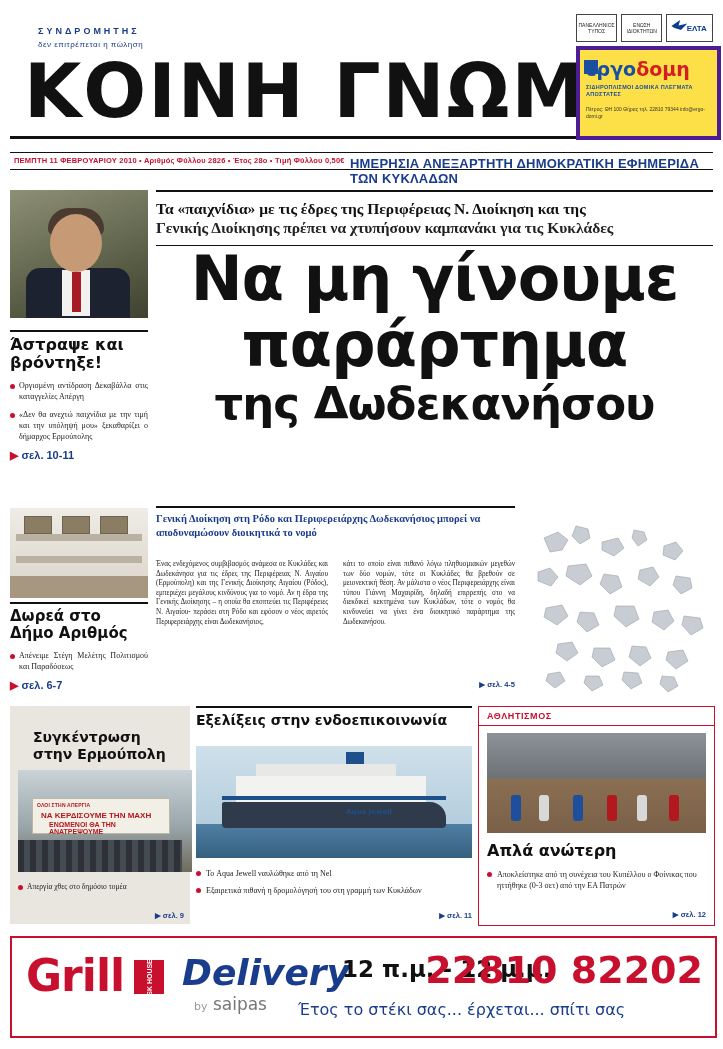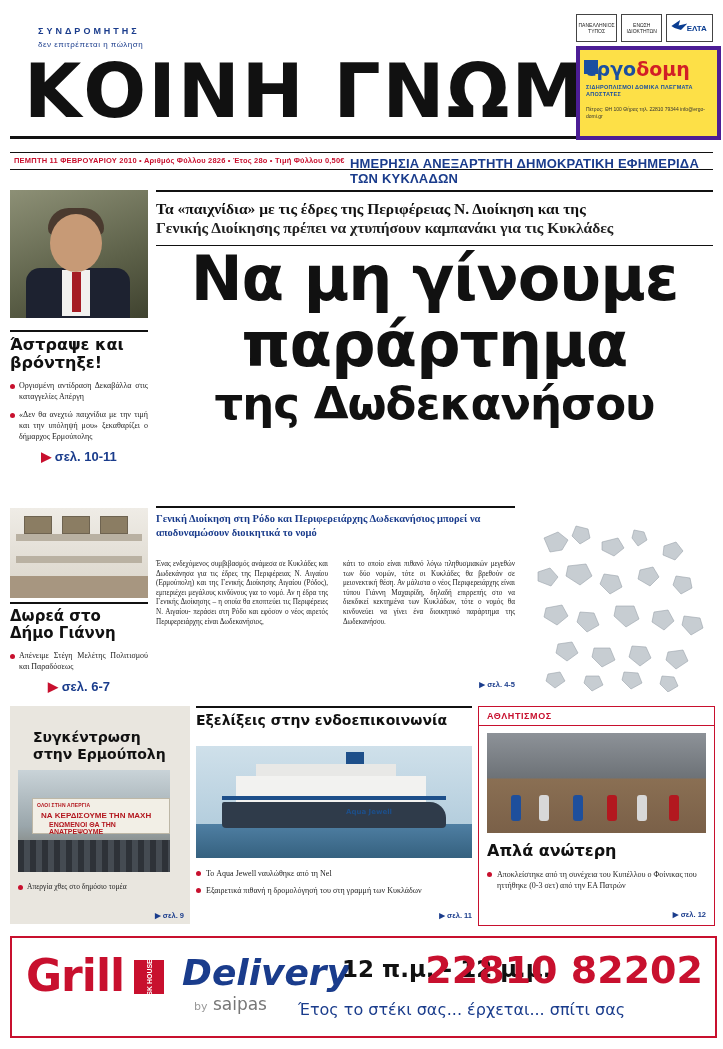--- a/index.html
+++ b/index.html
@@ -50,21 +50,21 @@
   .headline .l2{font-size:62px;line-height:66px;letter-spacing:-1px;}
   .headline .l3{font-size:45px;line-height:52px;letter-spacing:-1px;}
 
   
   .lcol{position:absolute;left:10px;top:330px;width:138px;}
   .lcol .rule{height:2px;background:#111;margin-bottom:4px;}
   .lcol h3{margin:0;font-size:16px;line-height:18px;font-family:"DejaVu Sans",sans-serif;font-weight:bold;color:#111;}
   .bullets{margin:8px 0 0 0;padding:0;list-style:none;}
   .bullets li{position:relative;font-size:8px;line-height:11px;color:#222;padding-left:9px;margin-bottom:7px;font-family:"Liberation Serif",serif;text-align:justify;}
   .bullets li:before{content:"";position:absolute;left:0;top:4px;width:5px;height:5px;border-radius:50%;background:#c8102e;}
-  .pagref{font-size:13px;font-weight:bold;color:#1a3c8c;text-align:center;font-family:"Liberation Sans",sans-serif;}
+  .pagref{font-size:11px;font-weight:bold;color:#1a3c8c;text-align:left;font-family:"Liberation Sans",sans-serif;}
   .pagref .arr{color:#c8102e;font-weight:bold;}
 
   
   .photo2{position:absolute;left:10px;top:508px;width:138px;height:90px;overflow:hidden;background:#d8d4cc;}
   .photo2 .wall{position:absolute;inset:0;background:linear-gradient(180deg,#efece6 0%,#d9d4c9 100%);}
   .photo2 .shelf{position:absolute;left:6px;width:126px;height:7px;background:#b9b1a2;}
   .photo2 .frame{position:absolute;background:#8b7d63;border:1px solid #6e6350;}
   .photo2 .floor{position:absolute;left:0;bottom:0;width:138px;height:22px;background:#a79680;}
 
   .lcol2{position:absolute;left:10px;top:602px;width:138px;}
@@ -80,21 +80,21 @@
   .bodycols .c2{left:187px;}
   .midref{position:absolute;left:440px;top:680px;width:75px;text-align:right;font-size:7.5px;font-weight:bold;color:#1a3c8c;}
 
   
   .map{position:absolute;left:524px;top:516px;width:189px;height:176px;}
   .map svg{display:block;}
 
   
   .b1{position:absolute;left:10px;top:706px;width:180px;height:218px;background:#e9e6df;}
   .b1 h4{margin:15px;padding:8px 8px 0 8px;font-size:14px;line-height:17px;font-family:"DejaVu Sans",sans-serif;font-weight:bold;color:#111;}
-  .b1 .ph{position:absolute;left:8px;top:64px;width:152px;height:102px;overflow:hidden;background:#5b6a58;}
+  .b1 .ph{position:absolute;left:8px;top:64px;width:174px;height:102px;overflow:hidden;background:#5b6a58;}
   .b1 .sky{position:absolute;inset:0;background:linear-gradient(180deg,#c9d3d8 0%,#9aa6ab 55%,#6f6a5c 100%);}
   .b1 .banner{position:absolute;left:14px;top:28px;width:136px;height:34px;background:#f2efe6;border:1px solid #bdb7a6;}
   .b1 .banner .t1{position:absolute;left:4px;top:3px;font-size:5px;color:#b3181f;font-weight:bold;letter-spacing:.2px;}
   .b1 .banner .t2{position:absolute;left:8px;top:12px;font-size:8px;color:#b3181f;font-weight:bold;}
   .b1 .banner .t3{position:absolute;left:16px;top:22px;font-size:7px;color:#b3181f;font-weight:bold;}
   .b1 .crowd{position:absolute;left:0;bottom:0;width:164px;height:32px;background:repeating-linear-gradient(90deg,#2e3238 0 6px,#454b52 6px 12px);}
   .b1 .cap{position:absolute;left:8px;top:176px;width:164px;font-size:7.5px;line-height:10px;color:#222;font-family:"Liberation Serif",serif;padding-left:9px;}
   .b1 .cap:before{content:"";position:absolute;left:0;top:3px;width:5px;height:5px;border-radius:50%;background:#c8102e;}
   .b1 .pg{position:absolute;right:6px;bottom:4px;font-size:7.5px;font-weight:bold;color:#1a3c8c;}
 
@@ -210,21 +210,21 @@
     <div class="shelf" style="top:26px"></div>
     <div class="shelf" style="top:48px"></div>
     <div class="frame" style="left:14px;top:8px;width:26px;height:16px"></div>
     <div class="frame" style="left:52px;top:8px;width:26px;height:16px"></div>
     <div class="frame" style="left:90px;top:8px;width:26px;height:16px"></div>
     <div class="floor"></div>
   </div>
 
   <div class="lcol2">
     <div class="rule"></div>
-    <h3>Δωρεά στο Δήμο Γιάννη</h3>
+    <h3>Δωρεά στο Δήμο Αριθμός</h3>
     <ul class="bullets">
       <li>Απένειμε Στέγη Μελέτης Πολιτισμού και Παραδόσεως</li>
     </ul>
     <div class="pagref"><span class="arr">▶</span> <span>σελ. 6-7</span></div>
   </div>
 
   <div class="midrule"></div>
   <div class="subhead">Γενική Διοίκηση στη Ρόδο και Περιφερειάρχης Δωδεκανήσιος μπορεί να αποδυναμώσουν διοικητικά το νομό</div>
   <div class="bodycols">
     <div class="c c1">Ένας ενδεχόμενος συμβιβασμός ανάμεσα σε Κυκλάδες και Δωδεκάνησα για τις έδρες της Περιφέρειας Ν. Αιγαίου (Ερμούπολη) και της Γενικής Διοίκησης Αιγαίου (Ρόδος), εμπεριέχει μεγάλους κινδύνους για το νομό. Αν η έδρα της Γενικής Διοίκησης – η οποία θα εποπτεύει τις Περιφέρειες Ν. Αιγαίου- περάσει στη Ρόδο και εφόσον ο νέος αιρετός Περιφερειάρχης είναι Δωδεκανήσιος,</div>

